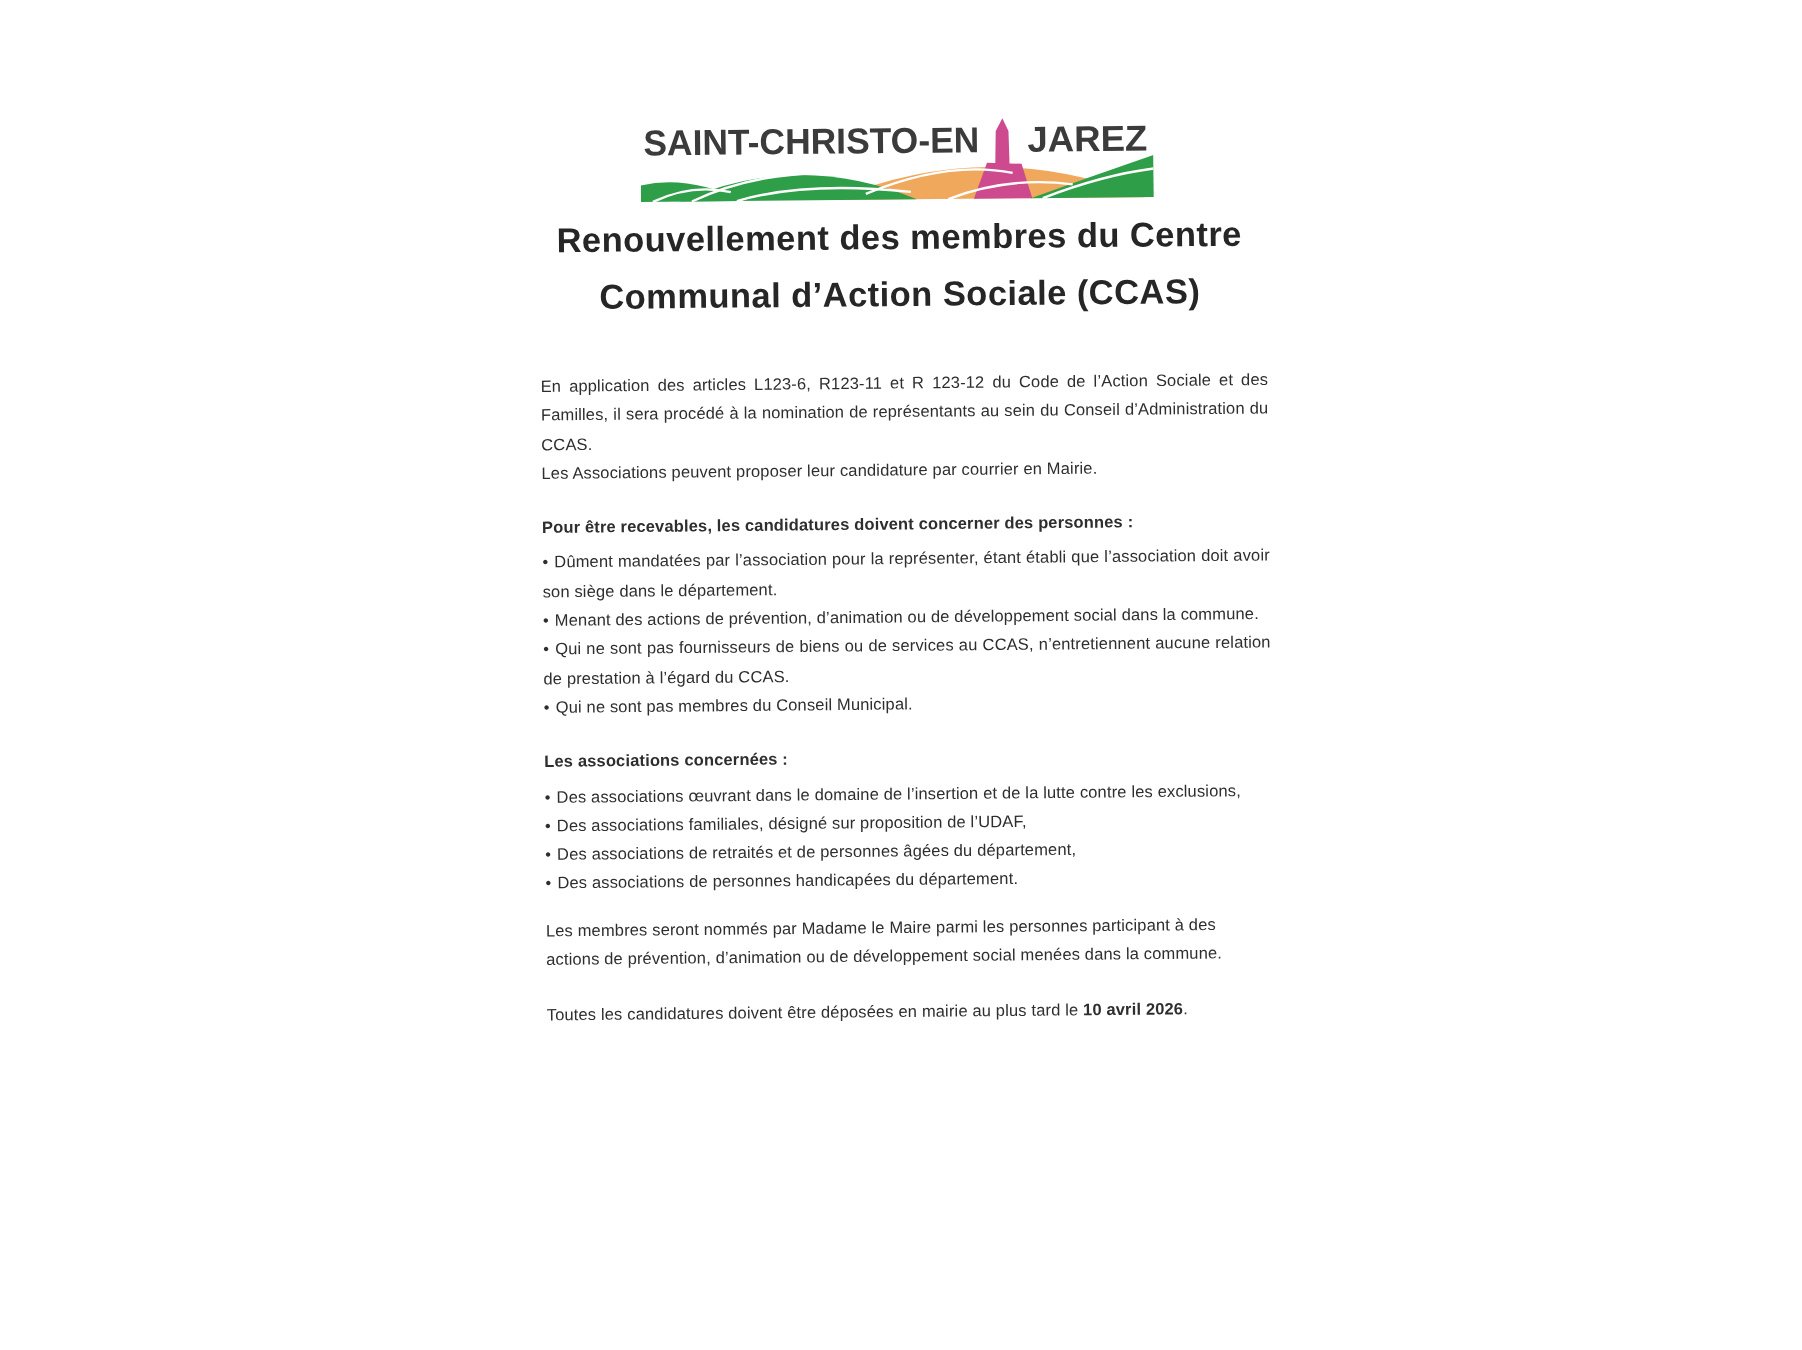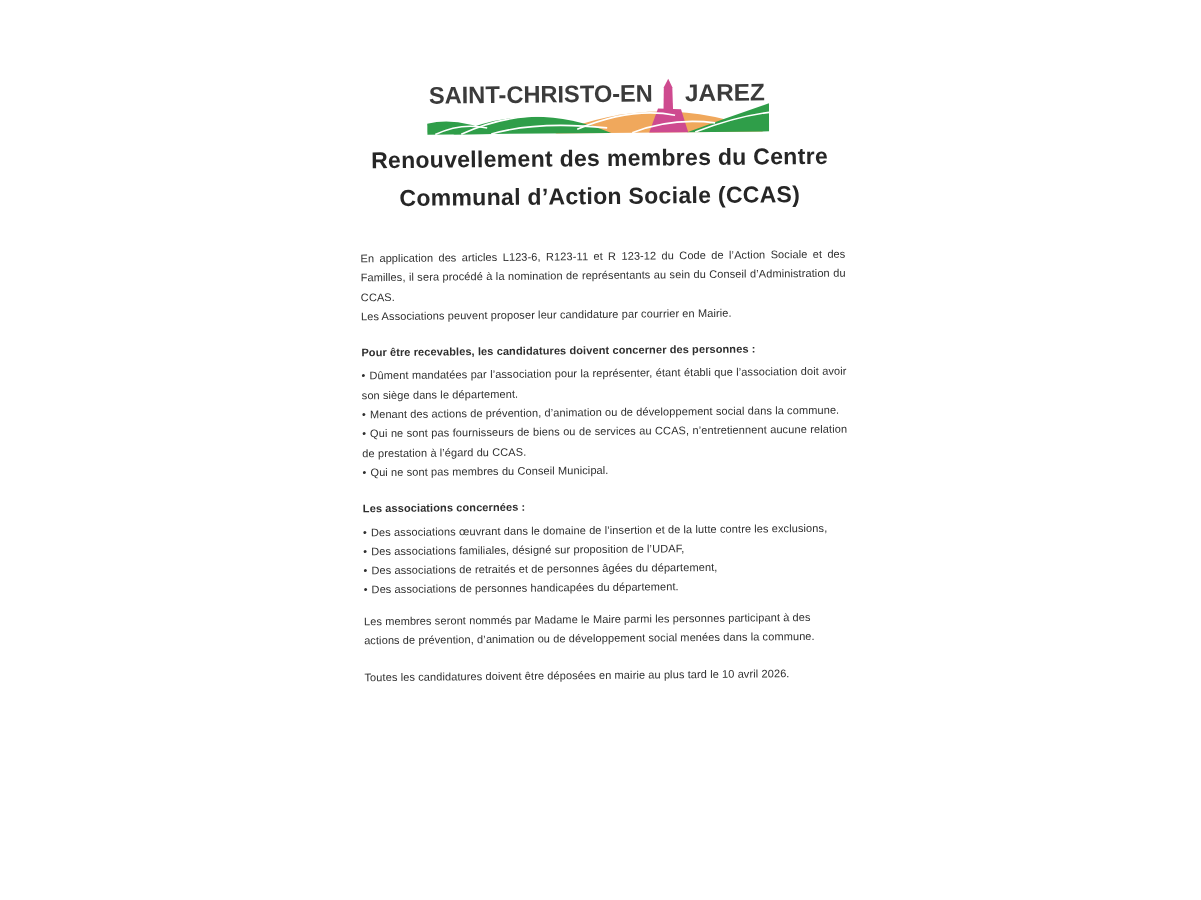--- a/index.html
+++ b/index.html
@@ -23,21 +23,21 @@
   .content{
     position:absolute;left:362px;top:247px;width:485px;
     font-size:11px;line-height:19.3px;color:#2e2e2e;
     text-align:justify;letter-spacing:0.1px;
   }
   .content p{margin:0;}
   .sec-heading{font-weight:bold;margin:17px 0 4px 0 !important;text-align:left;}
   .bullet{margin-right:4px;}
   .closing{margin-top:12px !important;text-align:left;padding-right:14px;}
   .deadline{margin-top:18px !important;text-align:left;white-space:nowrap;}
-  .bold-date{font-weight:normal;}
+  .bold-date{font-weight:bold;}
 </style>
 </head>
 <body>
 
 <div class="sheet">
 
   <div class="logo">
     <svg viewBox="0 0 342 58" xmlns="http://www.w3.org/2000/svg">
       <text x="2" y="26" font-size="24" fill="#3b3b3b" textLength="224" lengthAdjust="spacingAndGlyphs">SAINT-CHRISTO-EN</text>
       <text x="258" y="26" font-size="24" fill="#3b3b3b" textLength="80" lengthAdjust="spacingAndGlyphs">JAREZ</text>

